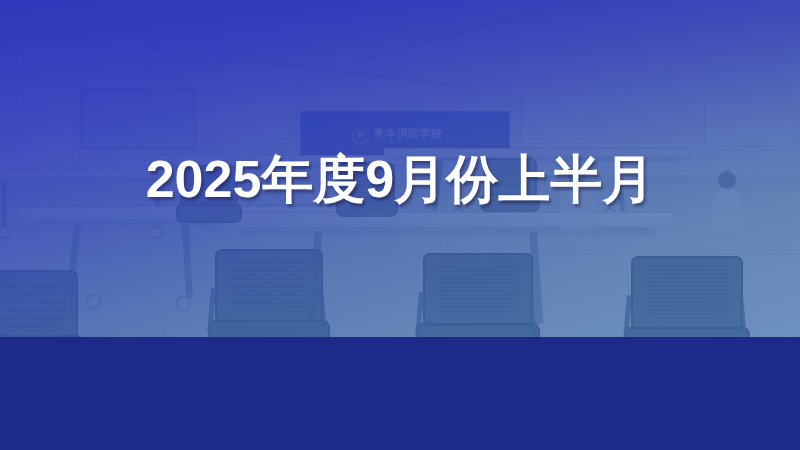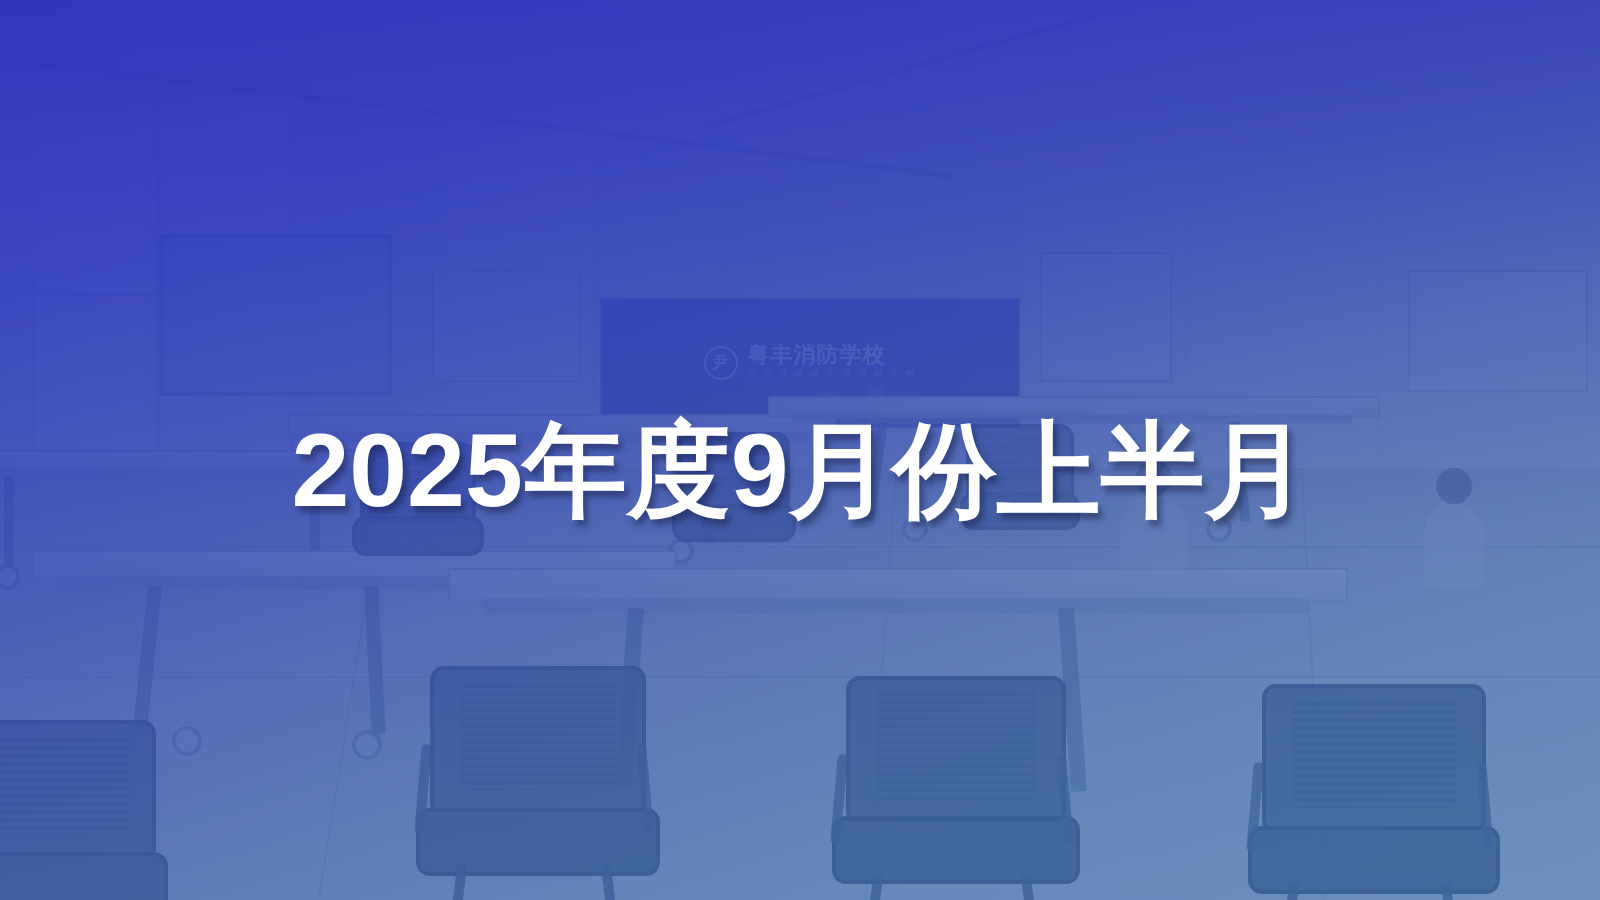--- a/index.html
+++ b/index.html
@@ -1,20 +1,20 @@
 <!DOCTYPE html>
 <html><head>
 <meta charset="utf-8">
 <style>
   html,body{margin:0;padding:0;background:#1e2a8a;}
   body{font-family:"Liberation Sans","DejaVu Sans",sans-serif;}
 
   #poster{
     position:relative;
-    width:800px;height:450px;
+    width:800px;height:337px;
     overflow:hidden;
     background:#3340b8;
   }
 
   
   .photo{position:absolute;inset:0;overflow:hidden;}
 
   
   .floor{
     position:absolute;left:0;right:0;bottom:0;height:48%;

